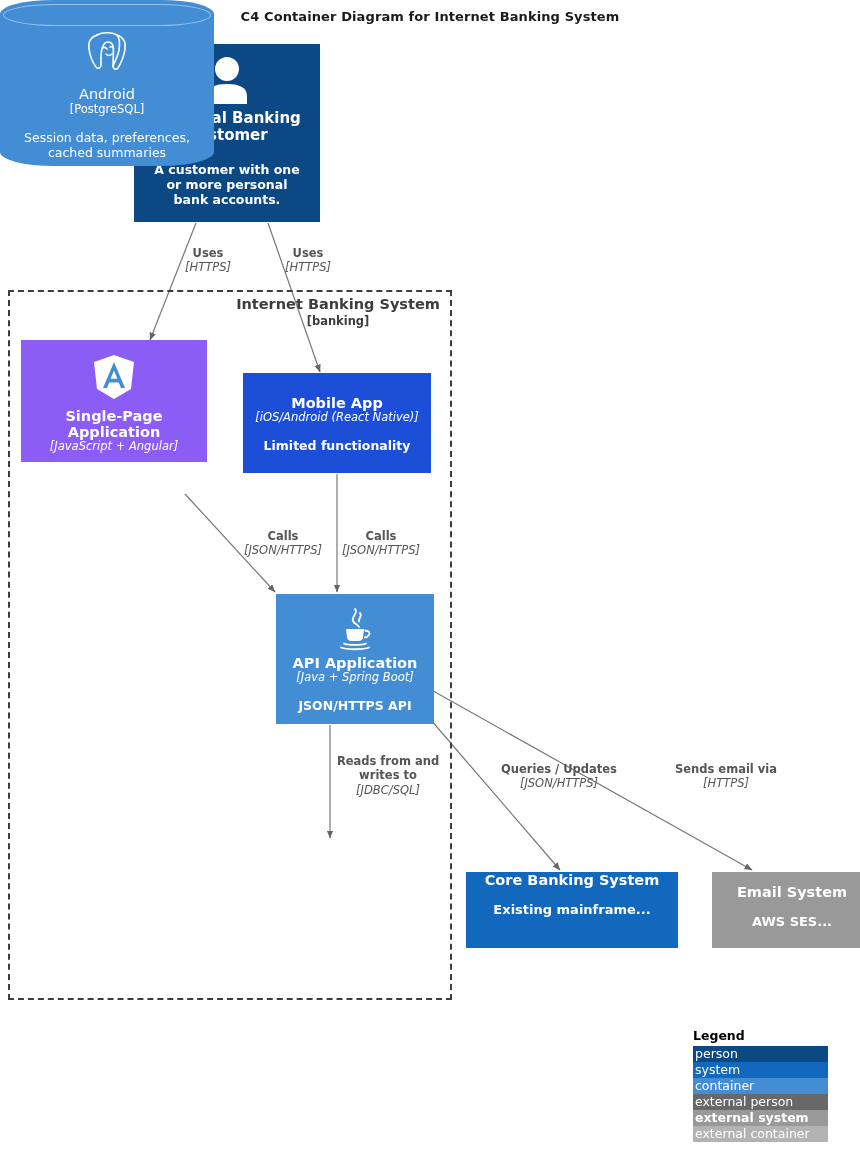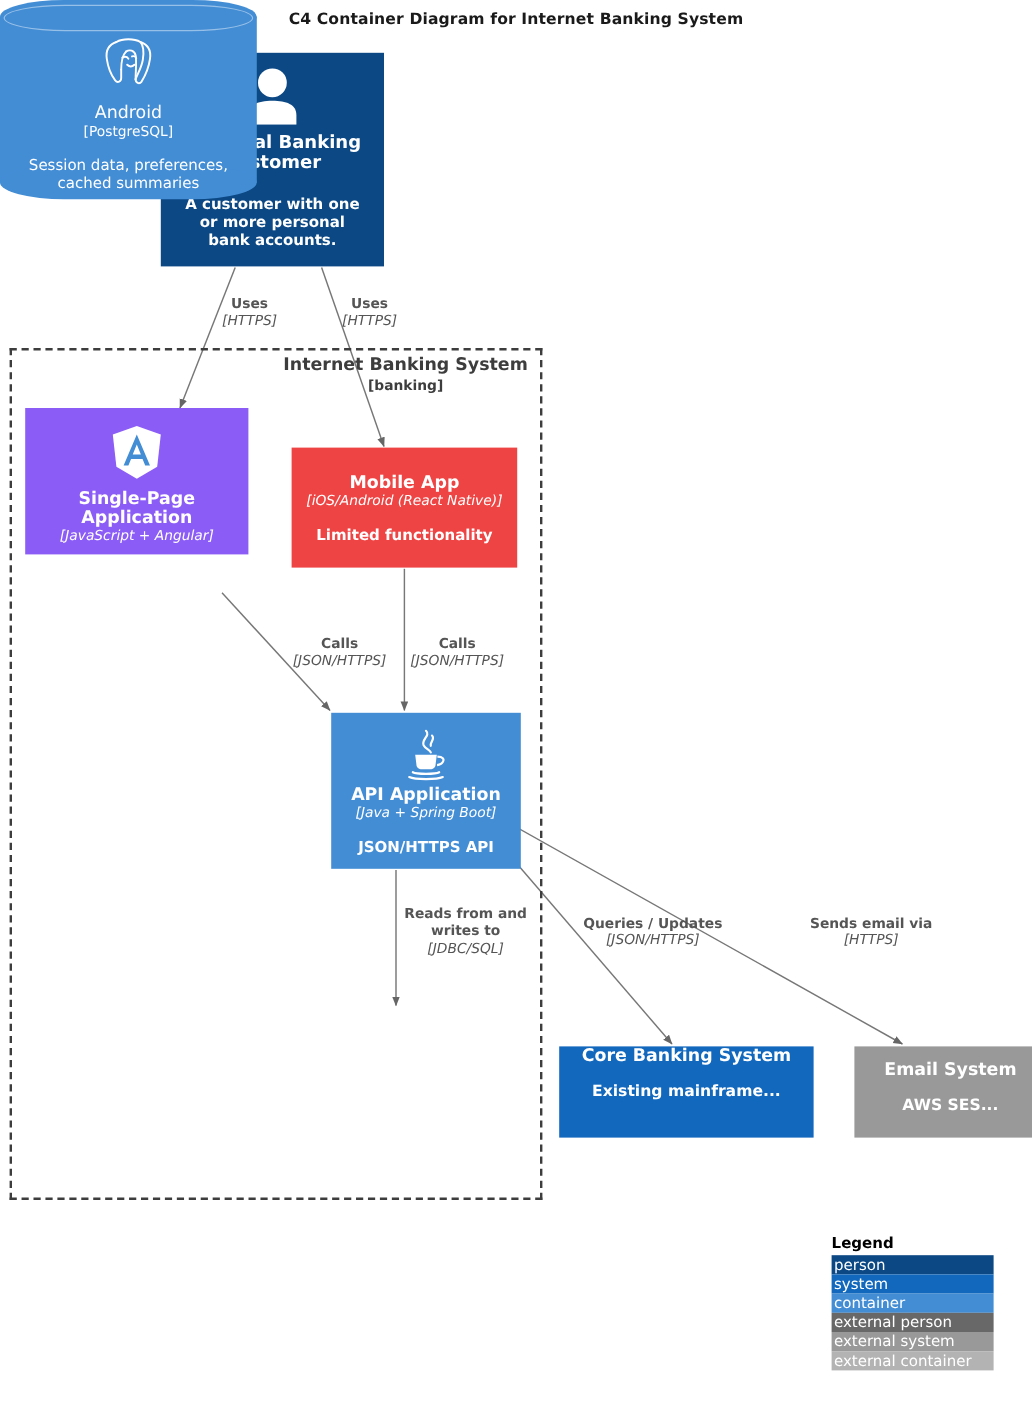--- a/index.html
+++ b/index.html
@@ -104,21 +104,21 @@
     padding-top: 14px;
   }
   #node-spa .n-name { font-size: 14.5px; margin-top: 8px; }
   #node-spa .n-tech { font-size: 11.5px; }
   #node-spa .n-desc { font-size: 12.5px; margin-top: 16px; }
 
   
   #node-mobile {
     left: 243px; top: 373px;
     width: 188px; height: 100px;
-    background: #ef4444;
+    background: #1d4ed8;
     justify-content: flex-start;
     padding-top: 22px;
   }
   #node-mobile .n-name { font-size: 14.5px; }
   #node-mobile .n-tech { font-size: 11.5px; }
   #node-mobile .n-desc { font-size: 12.5px; margin-top: 14px; }
 
   
   #node-api {
     left: 276px; top: 594px;
@@ -216,21 +216,21 @@
     font-size: 11.5px;
     font-style: italic;
     line-height: 1.25;
   }
 
   #lbl-uses-spa  { left: 170px; top: 246px; width: 76px; }
   #lbl-uses-mob  { left: 270px; top: 246px; width: 76px; }
   #lbl-calls-spa { left: 240px; top: 529px; width: 86px; }
   #lbl-calls-mob { left: 338px; top: 529px; width: 86px; }
   #lbl-db        { left: 330px; top: 754px; width: 116px; }
-  #lbl-core      { left: 478px; top: 762px; width: 132px; }
+  #lbl-core      { left: 493px; top: 762px; width: 132px; }
   #lbl-email     { left: 660px; top: 762px; width: 132px; }
 
   
   #legend {
     position: absolute;
     left: 693px; top: 1028px;
     width: 135px;
   }
   #legend-title {
     font-size: 12.5px;
@@ -402,19 +402,19 @@
   </div>
   <div class="legend-row" id="legend-row-1" style="background: rgb(17, 104, 189);">
     <span>system</span>
   </div>
   <div class="legend-row" id="legend-row-2" style="background: rgb(67, 141, 213);">
     <span>container</span>
   </div>
   <div class="legend-row" id="legend-row-3" style="background: rgb(104, 104, 104);">
     <span>external person</span>
   </div>
-  <div class="legend-row" id="legend-row-4" style="background: rgb(153, 153, 153);">
+  <div class="legend-row" id="legend-row-4" style="background: rgb(153, 153, 153); font-weight: bold;">
     <span>external system</span>
   </div>
   <div class="legend-row" id="legend-row-5" style="background: rgb(179, 179, 179);">
     <span>external container</span>
   </div>
 </div>
 
 </body></html>

